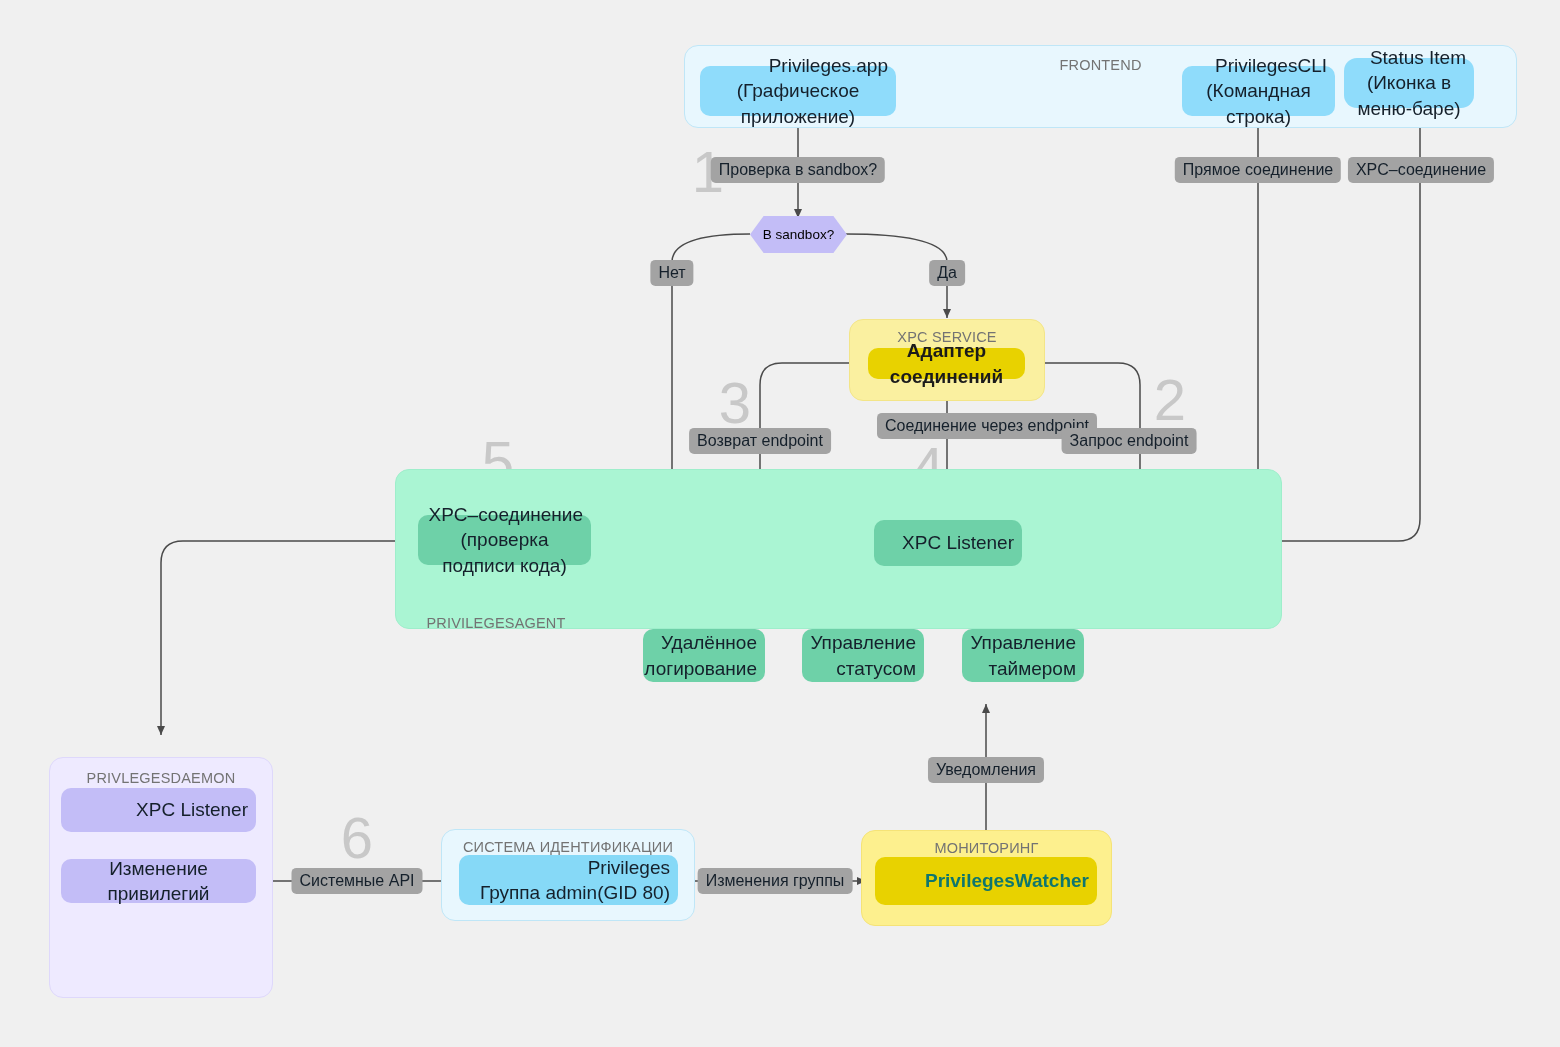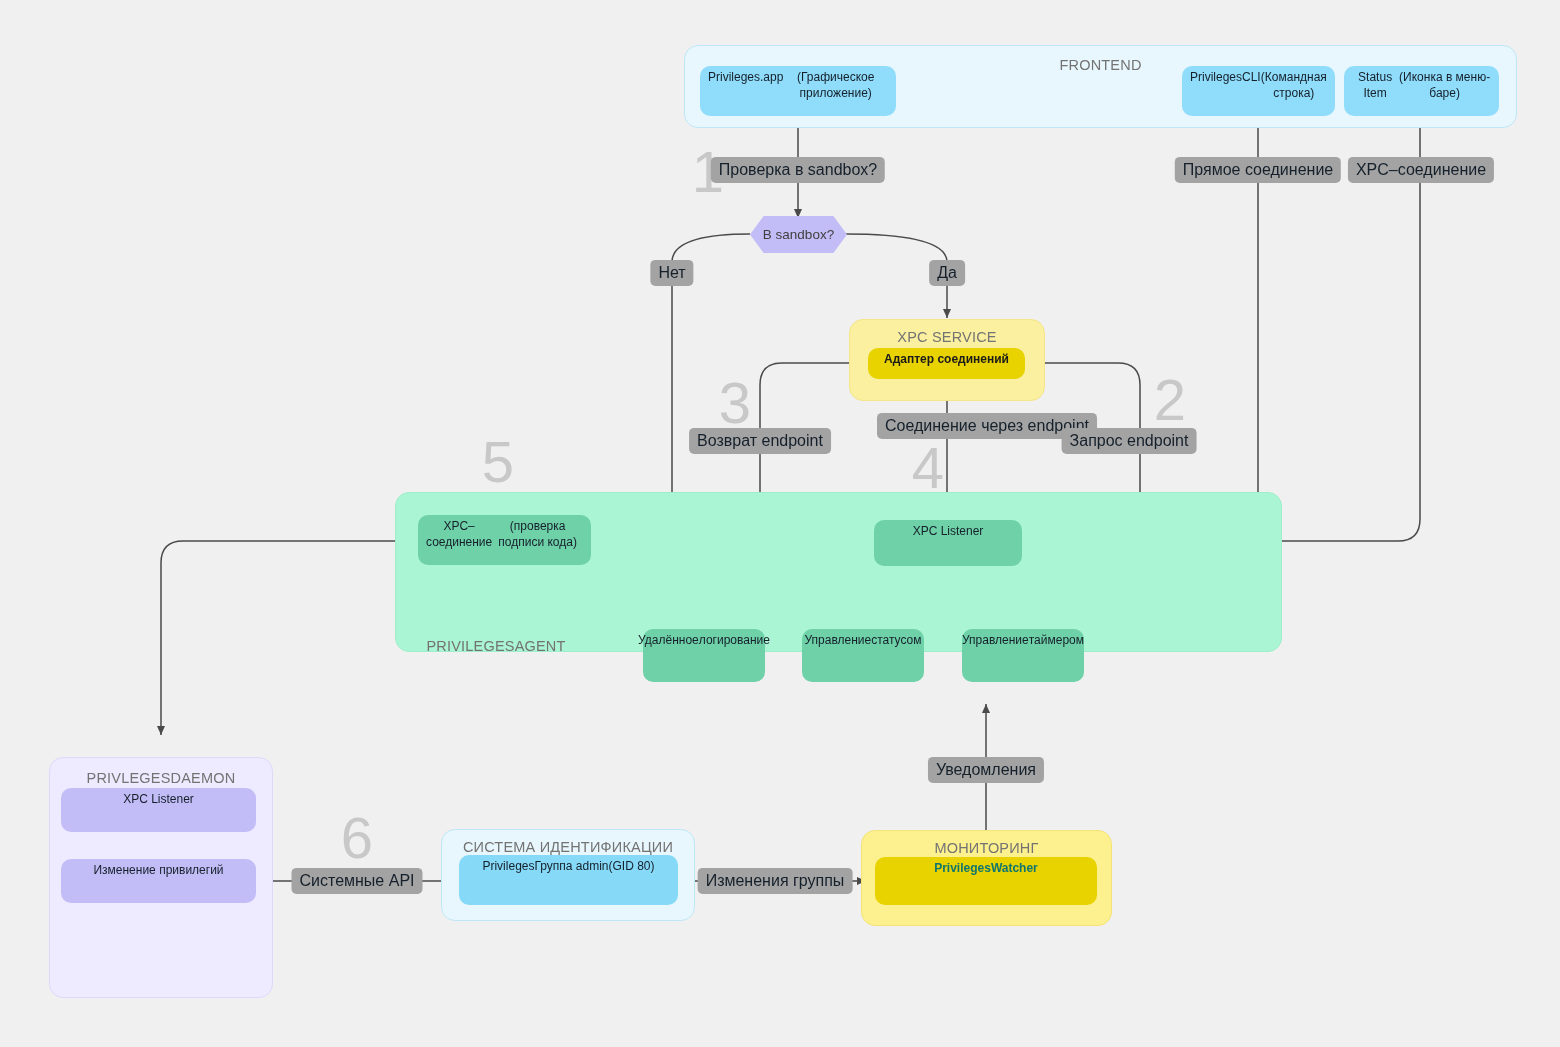--- a/index.html
+++ b/index.html
@@ -29,41 +29,41 @@
   .g-xpcservice { background: #faf0a0; border: 1.2px solid #f3e588; }
   .g-agent { background: #aaf5d3; border: 1.2px solid #9eeecb; }
   .g-daemon { background: #eeeaff; border: 1.2px solid #ded8fb; }
   .g-ident { background: #e8f7fe; border: 1.2px solid #bfe6f7; }
   .g-monitor { background: #fdf08e; border: 1.2px solid #f5e377; }
 
   
   .node {
     position: absolute;
     border-radius: 10px;
-    display: flex; flex-direction: row;
-    align-items: flex-start; justify-content: center;
+    display: flex; flex-direction: column;
+    align-items: flex-end; justify-content: center;
     text-align: center;
-    font-size: 12px;
+    font-size: 19px;
     line-height: 1.32;
     color: #15202b;
     padding: 4px 8px;
   }
   .node .l2 { display: block; }
   .n-blue { background: #8fdcfb; }
   .n-blue2 { background: #86d9f7; }
   .n-green { background: #6ed1a8; }
   .n-purple { background: #c3bdf7; }
   .n-yellow { background: #e8d200; font-weight: bold; color: #1b1b1b; }
   .n-yellow2 { background: #e8d200; font-weight: bold; color: #0f766e; }
 
   .decision {
     position: absolute;
     background: #c3bdf7;
     display: flex; align-items: center; justify-content: center;
-    font-size: 13.5px; color: #404040;
+    font-size: 13.5px; color: #000000;
     clip-path: polygon(14% 0, 86% 0, 100% 50%, 86% 100%, 14% 100%, 0 50%);
   }
 
   
   .elabel {
     position: absolute;
     background: #a3a3a3;
     border-radius: 5px;
     font-size: 16px;
     color: #15202b;
@@ -147,37 +147,37 @@
   <div class="node n-blue" style="left:700px; top:66px; width:196px; height:50px;">
     <span>Privileges.app</span>
     <span class="l2">(Графическое приложение)</span>
   </div>
 
   <div class="node n-blue" style="left:1182px; top:66px; width:153px; height:50px;">
     <span>PrivilegesCLI</span>
     <span class="l2">(Командная строка)</span>
   </div>
 
-  <div class="node n-blue" style="left:1344px; top:66px; width:155px; height:50px;">
+  <div class="node n-blue" style="left:1344px; top:58px; width:130px; height:50px;border-radius:13px;">
     <span>Status Item</span>
     <span class="l2">(Иконка в меню-баре)</span>
   </div>
 
   <div class="decision" style="left:750px; top:216px; width:97px; height:37px;">
     <span>В sandbox?</span>
   </div>
 
   <div class="group g-xpcservice" style="left:849px; top:319px; width:196px; height:82px;">
     <div class="group-title" style="top:9px;">XPC SERVICE</div>
   </div>
   <div class="node n-yellow" style="left:868px; top:348px; width:157px; height:31px;">
     <span>Адаптер соединений</span>
   </div>
 
-  <div class="group g-agent" style="left:395px; top:492px; width:887px; height:160px;padding-left:24px;">
+  <div class="group g-agent" style="left:395px; top:469px; width:887px; height:160px;padding-left:24px;">
     <div class="group-title" style="top:145px; left:0; width:200px;">PRIVILEGESAGENT</div>
   </div>
 
   <div class="node n-green" style="left:418px; top:515px; width:173px; height:50px;">
     <span>XPC–соединение</span>
     <span class="l2">(проверка подписи кода)</span>
   </div>
 
   <div class="node n-green" style="left:874px; top:520px; width:148px; height:46px;">
     <span>XPC Listener</span>

